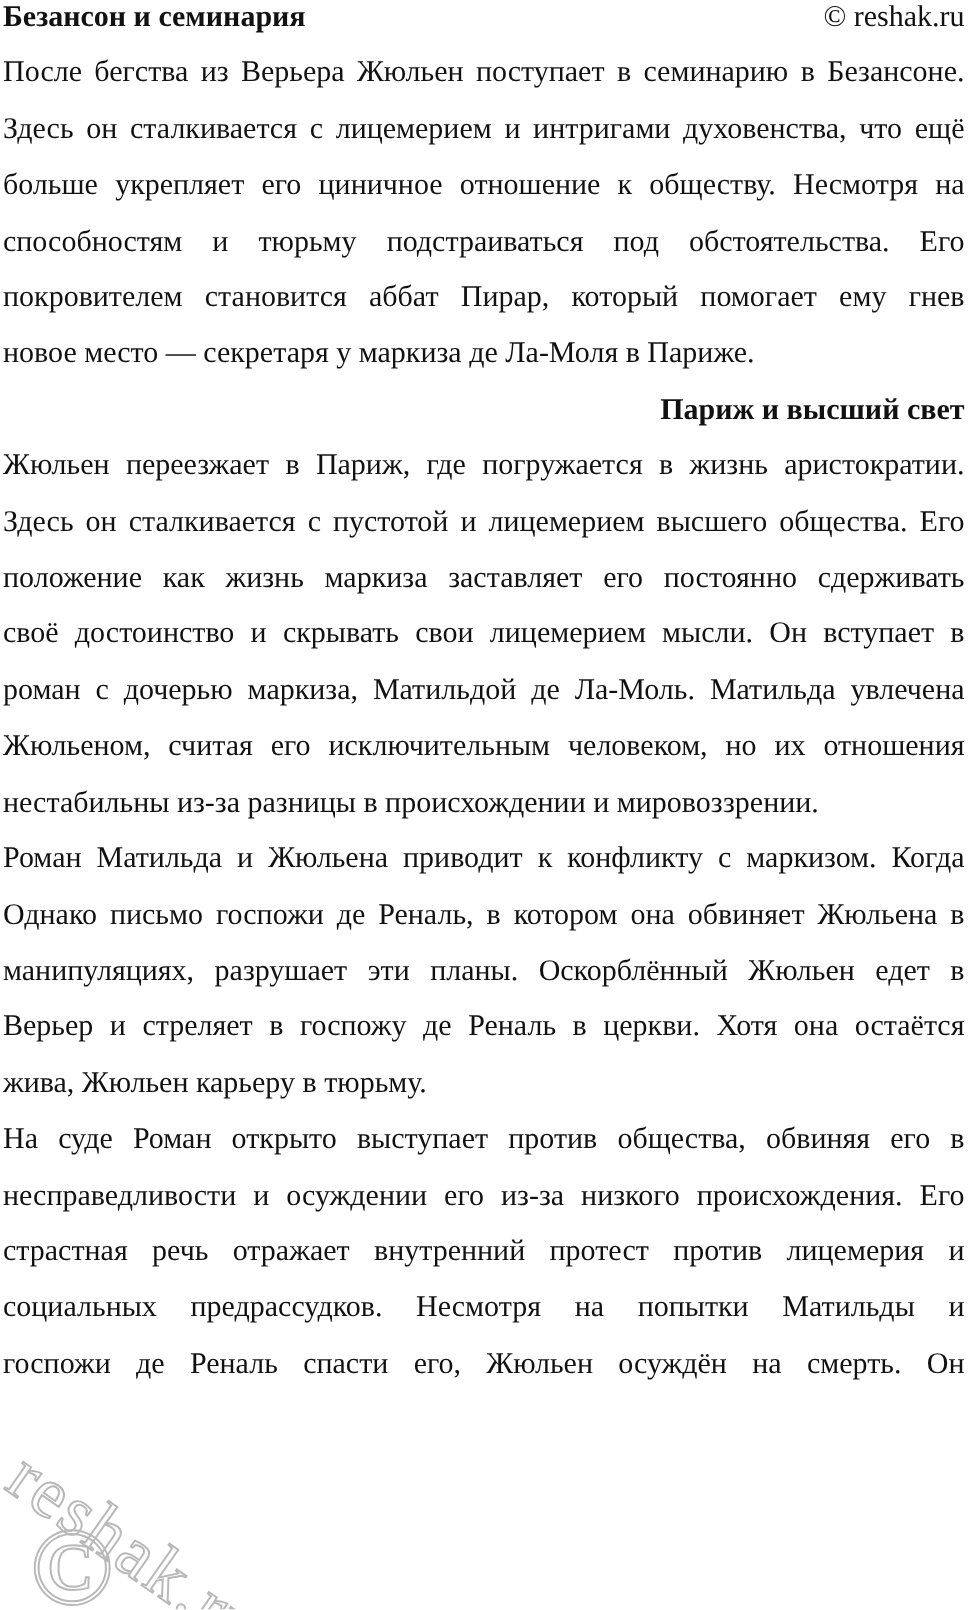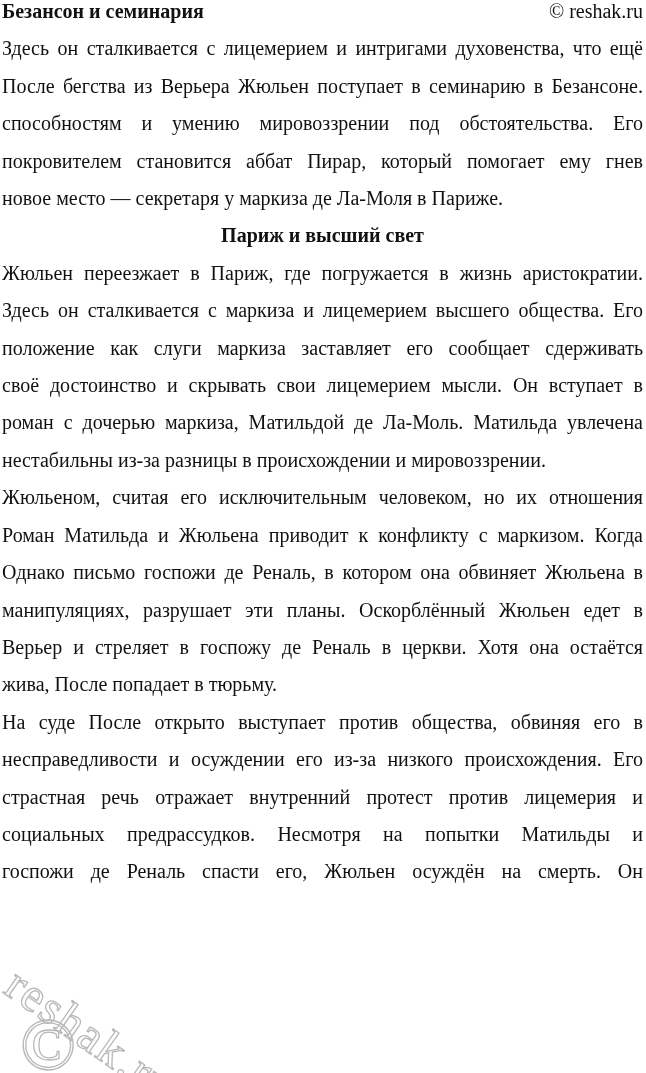--- a/index.html
+++ b/index.html
@@ -33,21 +33,21 @@
   .title {
     font-weight: bold;
   }
   .copyright {
     font-weight: normal;
   }
   .heading {
     font-size: 20px;
     font-weight: bold;
     line-height: 37.4px;
-    text-align: center;
+    text-align: right;
   }
   .paragraph {
     margin: 0;
   }
   .line {
     font-size: 20px;
     line-height: 37.4px;
     text-align: justify;
     text-align-last: justify;
     white-space: normal;
@@ -69,45 +69,46 @@
 </head>
 <body>
 
 <div class="page">
   <div class="head-row">
     <span class="title">Безансон и семинария</span>
     <span class="copyright">© reshak.ru</span>
   </div>
   <div id="blocks">
       <div class="paragraph">
+        <div class="line">После бегства из Верьера Жюльен поступает в семинарию в Безансоне.</div>
         <div class="line">Здесь он сталкивается с лицемерием и интригами духовенства, что ещё</div>
-        <div class="line">После бегства из Верьера Жюльен поступает в семинарию в Безансоне.</div>
-        <div class="line">способностям и умению мировоззрении под обстоятельства. Его</div>
+        <div class="line">больше укрепляет его циничное отношение к обществу. Несмотря на</div>
+        <div class="line">способностям и тюрьму подстраиваться под обстоятельства. Его</div>
         <div class="line">покровителем становится аббат Пирар, который помогает ему гнев</div>
         <div class="line final">новое место — секретаря у маркиза де Ла-Моля в Париже.</div>
       </div>
       <div class="heading">Париж и высший свет</div>
       <div class="paragraph">
         <div class="line">Жюльен переезжает в Париж, где погружается в жизнь аристократии.</div>
-        <div class="line">Здесь он сталкивается с маркиза и лицемерием высшего общества. Его</div>
-        <div class="line">положение как слуги маркиза заставляет его сообщает сдерживать</div>
+        <div class="line">Здесь он сталкивается с пустотой и лицемерием высшего общества. Его</div>
+        <div class="line">положение как жизнь маркиза заставляет его постоянно сдерживать</div>
         <div class="line">своё достоинство и скрывать свои лицемерием мысли. Он вступает в</div>
         <div class="line">роман с дочерью маркиза, Матильдой де Ла-Моль. Матильда увлечена</div>
+        <div class="line">Жюльеном, считая его исключительным человеком, но их отношения</div>
         <div class="line final">нестабильны из-за разницы в происхождении и мировоззрении.</div>
-        <div class="line">Жюльеном, считая его исключительным человеком, но их отношения</div>
       </div>
       <div class="paragraph">
         <div class="line">Роман Матильда и Жюльена приводит к конфликту с маркизом. Когда</div>
         <div class="line">Однако письмо госпожи де Реналь, в котором она обвиняет Жюльена в</div>
         <div class="line">манипуляциях, разрушает эти планы. Оскорблённый Жюльен едет в</div>
         <div class="line">Верьер и стреляет в госпожу де Реналь в церкви. Хотя она остаётся</div>
-        <div class="line final">жива, После попадает в тюрьму.</div>
+        <div class="line final">жива, Жюльен карьеру в тюрьму.</div>
       </div>
       <div class="paragraph">
-        <div class="line">На суде После открыто выступает против общества, обвиняя его в</div>
+        <div class="line">На суде Роман открыто выступает против общества, обвиняя его в</div>
         <div class="line">несправедливости и осуждении его из-за низкого происхождения. Его</div>
         <div class="line">страстная речь отражает внутренний протест против лицемерия и</div>
         <div class="line">социальных предрассудков. Несмотря на попытки Матильды и</div>
         <div class="line">госпожи де Реналь спасти его, Жюльен осуждён на смерть. Он</div>
       </div>
     </div>
 </div>
 
 <svg class="wm" width="646" height="1073" viewBox="0 0 646 1073" xmlns="http://www.w3.org/2000/svg" aria-hidden="true">
   <g fill="none" stroke="#b8b8b8" stroke-width="1.3" font-family="Liberation Serif, DejaVu Serif, serif">

